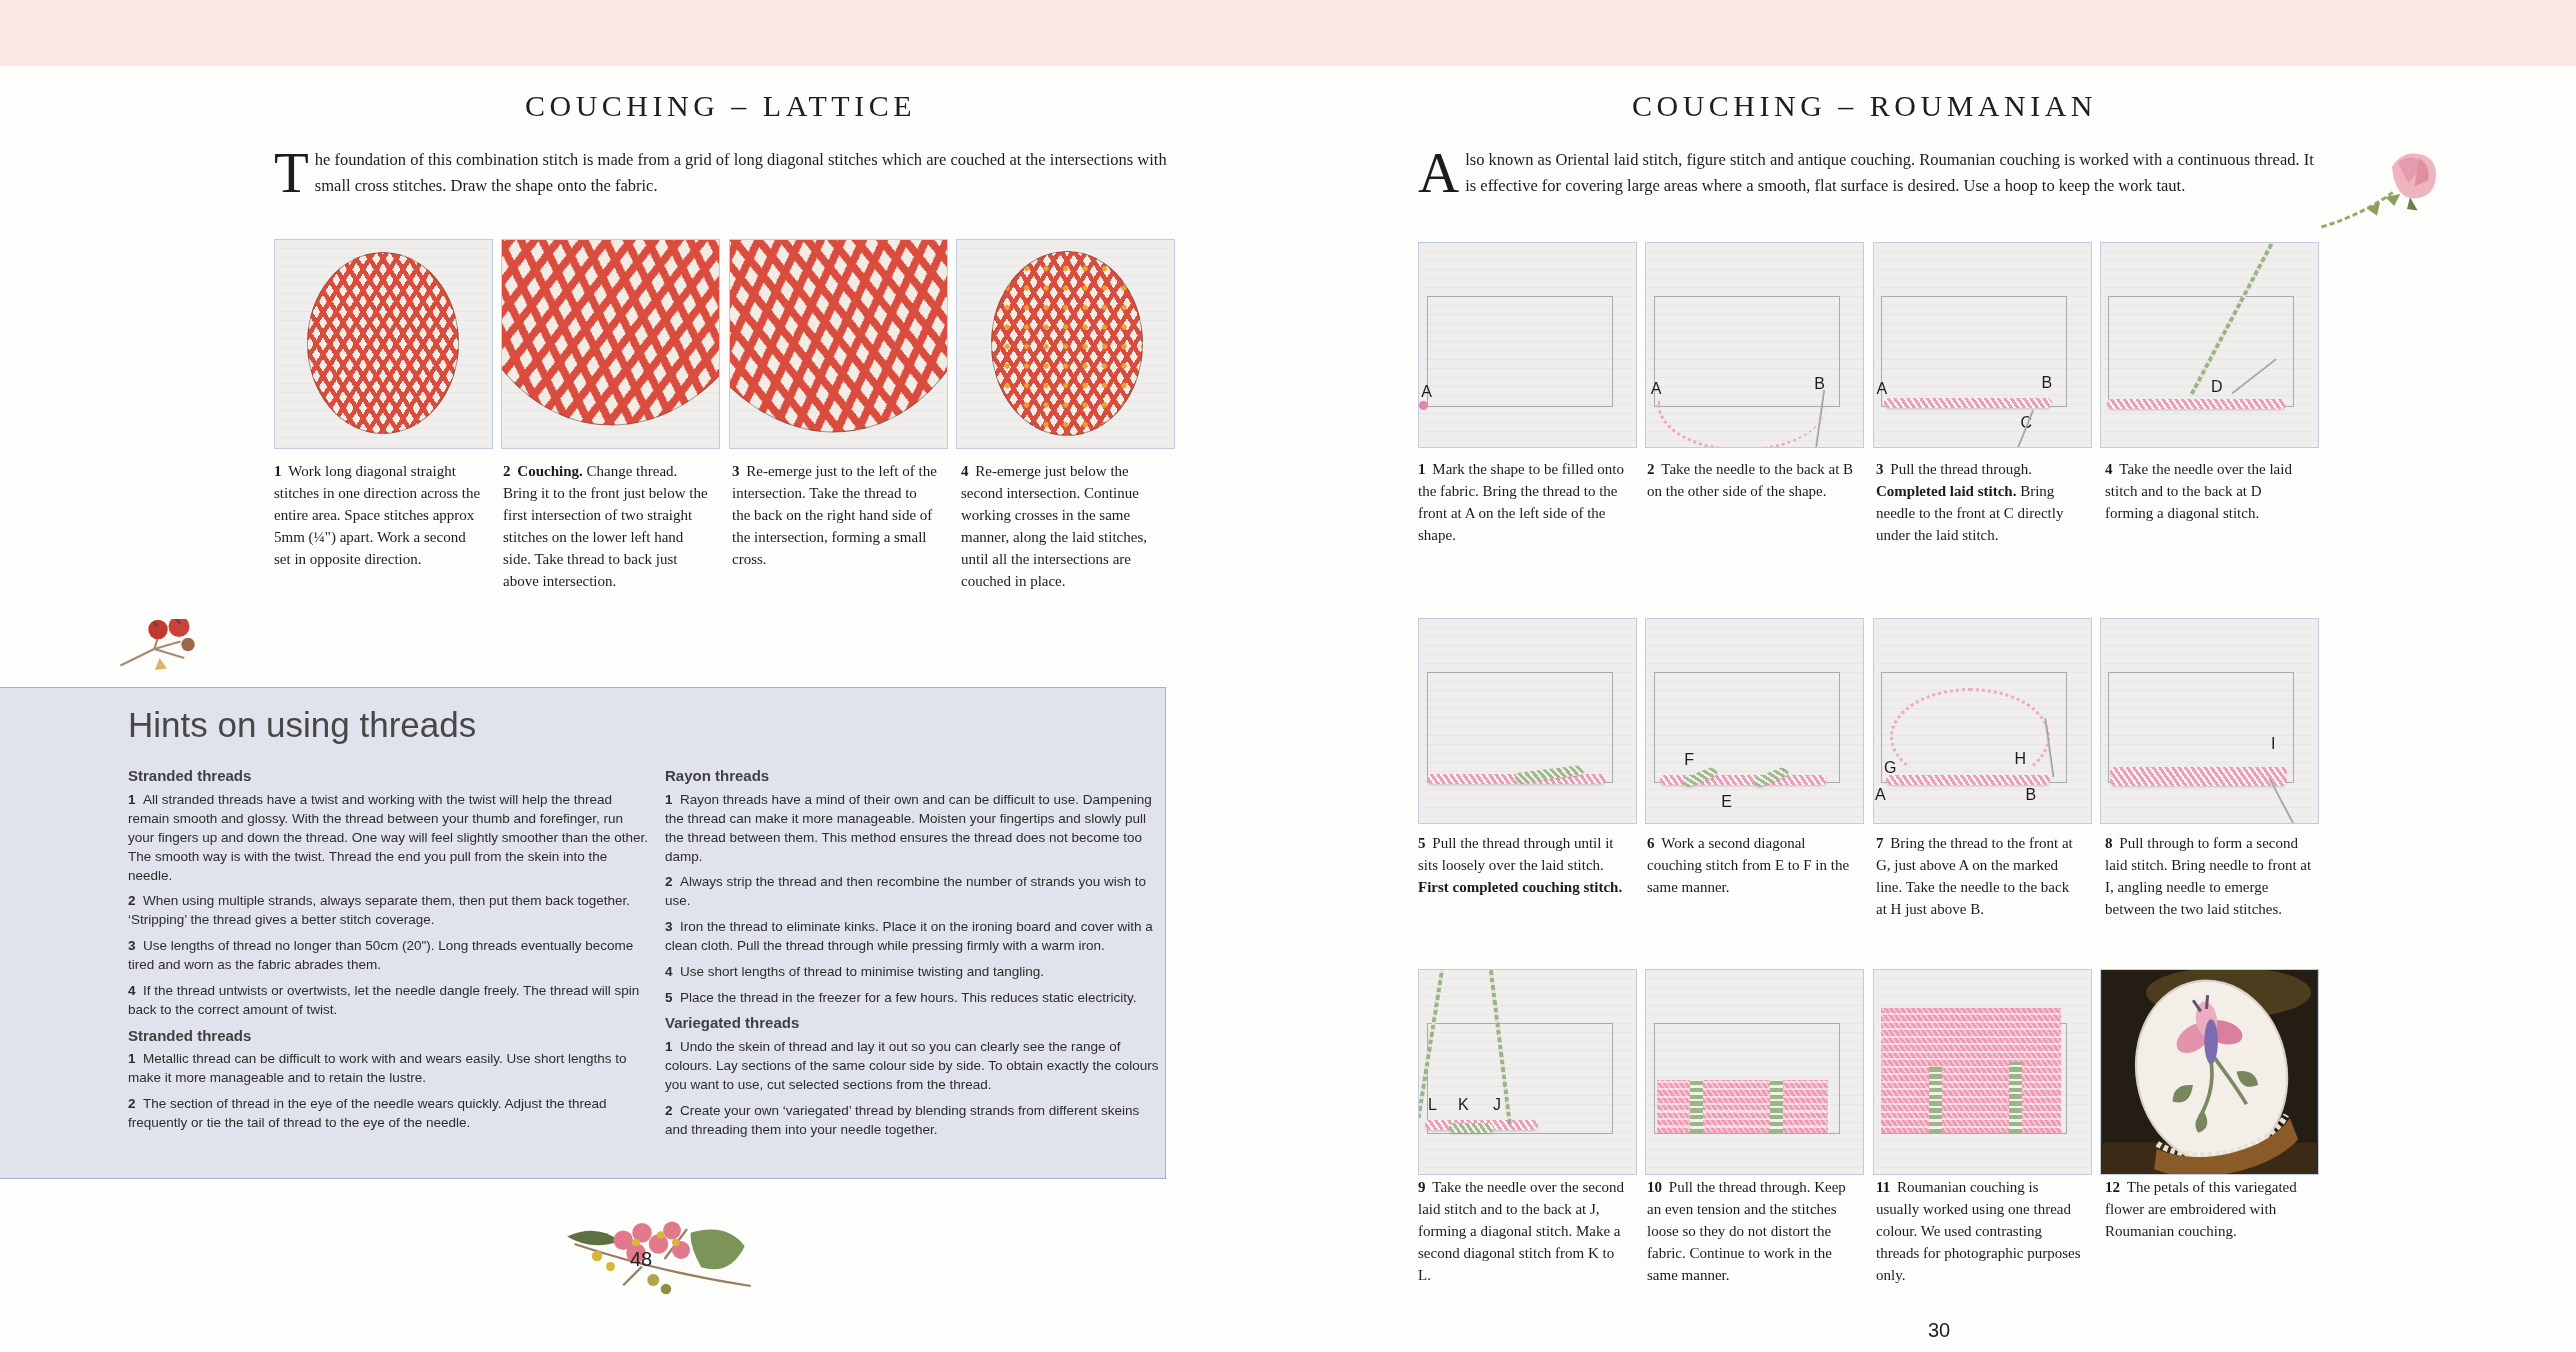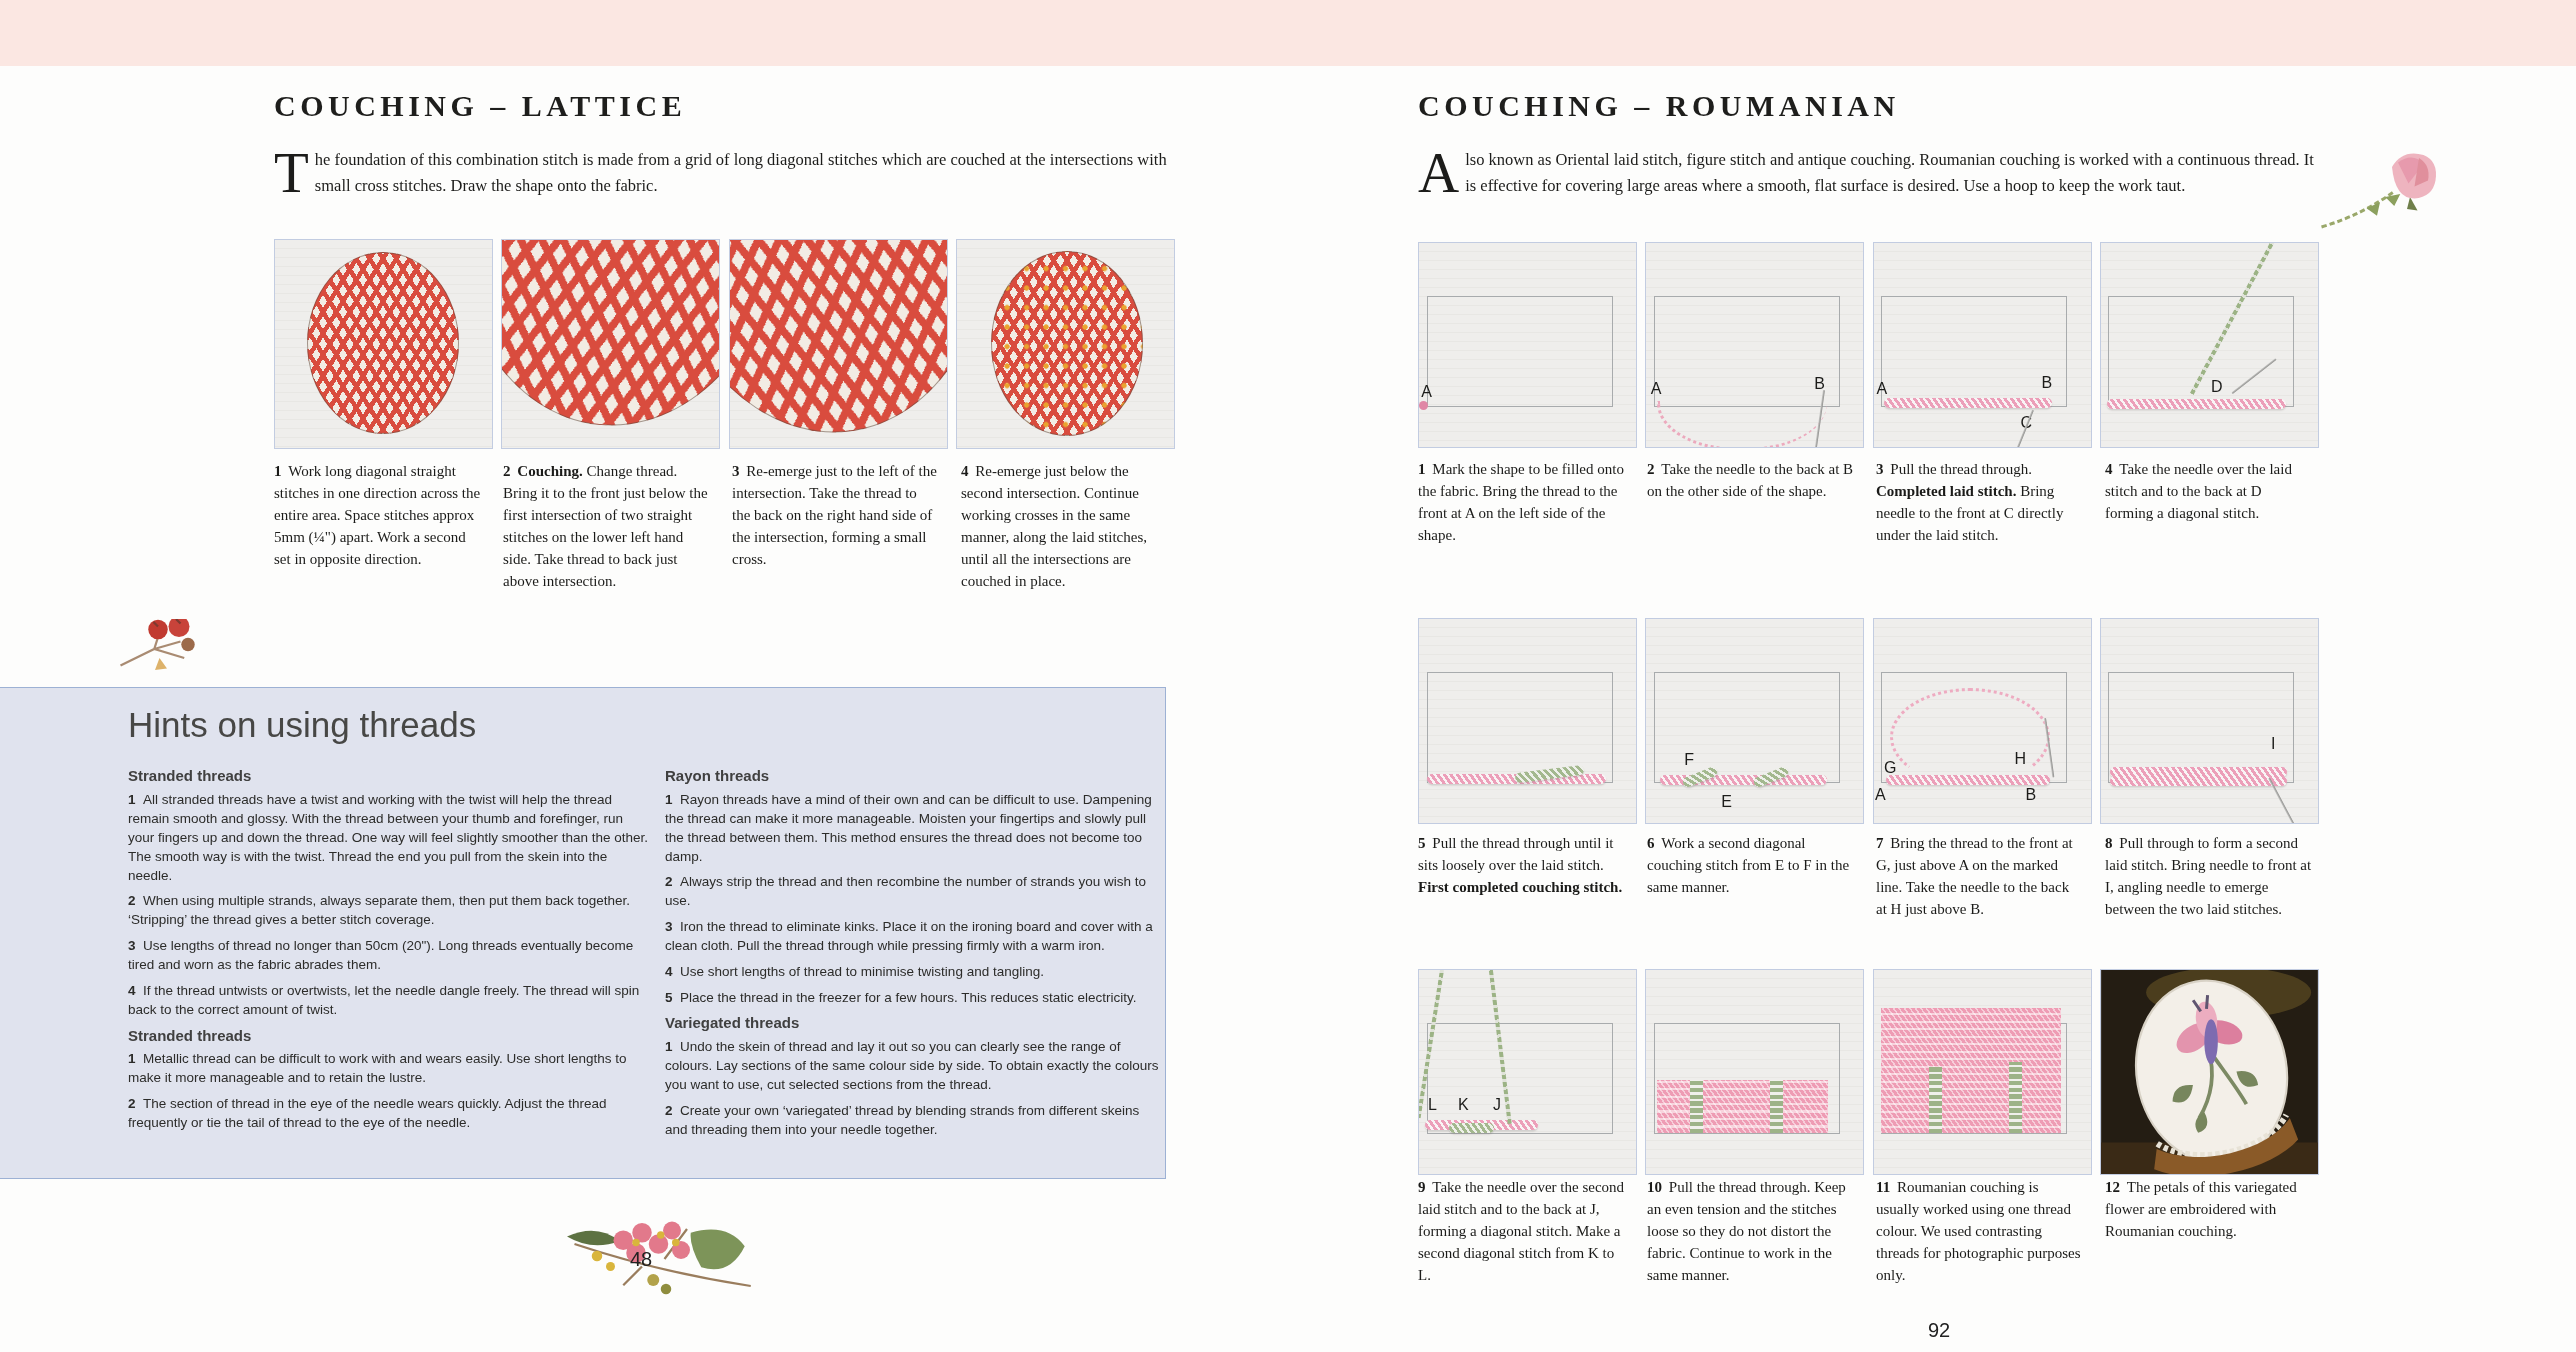--- a/index.html
+++ b/index.html
@@ -1,20 +1,20 @@
 <!DOCTYPE html>
 <html style="font-size:12px"><head>
 <meta charset="utf-8">
 <style>
   html,body{margin:0;padding:0;background:#ffffff;}
   #canvas{position:relative;width:2576px;height:1352px;background:#fdfdfc;overflow:hidden;
           font-family:"Liberation Serif",serif;color:#1c1c1a;}
   .band{position:absolute;left:0;top:0;width:2576px;height:66px;background:#fbe7e2;}
   .title{position:absolute;top:89px;font-size:30px;letter-spacing:4.5px;color:#1e1e1c;
-         text-align:left;font-weight:700;}
+         text-align:center;font-weight:400;}
   .intro{position:absolute;font-size:16.5px;line-height:26px;}
   .dropcap{float:left;font-size:57px;line-height:45px;padding:3px 6px 0 0;}
   .photorow{position:absolute;display:flex;gap:8.3px;}
   .photo{position:relative;width:217px;height:208px;flex:0 0 217px;overflow:hidden;
          border:0.8px solid #c2cce1;
          background:repeating-linear-gradient(180deg,#efeeec 0 3.8px,#e8e7e4 3.8px 4.5px);}
   .photo.r{height:204px;}
   .caprow{position:absolute;display:flex;gap:12px;}
   .cap{flex:0 0 217px;font-size:15px;line-height:22px;color:#1b1b19;padding-right:10.5px;box-sizing:border-box;}
   .cap .n{margin-right:6.8px;}
@@ -299,15 +299,15 @@
     </div>
   </div>
 
   <div class="caprow" style="left:1418px;top:1176px;">
     <div class="cap"><b class="n">9</b><span>Take the needle over the second laid stitch and to the back at J, forming a diagonal stitch. Make a second diagonal stitch from K to L.</span><b></b><span></span></div>
     <div class="cap"><b class="n">10</b><span>Pull the thread through. Keep an even tension and the stitches loose so they do not distort the fabric. Continue to work in the same manner.</span><b></b><span></span></div>
     <div class="cap"><b class="n">11</b><span>Roumanian couching is usually worked using one thread colour. We used contrasting threads for photographic purposes only.</span><b></b><span></span></div>
     <div class="cap"><b class="n">12</b><span>The petals of this variegated flower are embroidered with Roumanian couching.</span><b></b><span></span></div>
   </div>
 
-  <div class="pagenum" style="left:1928px;top:1319px;">92</div>
+  <div class="pagenum" style="left:1928px;top:1319px;">30</div>
 </div>
 
 
 </body></html>

